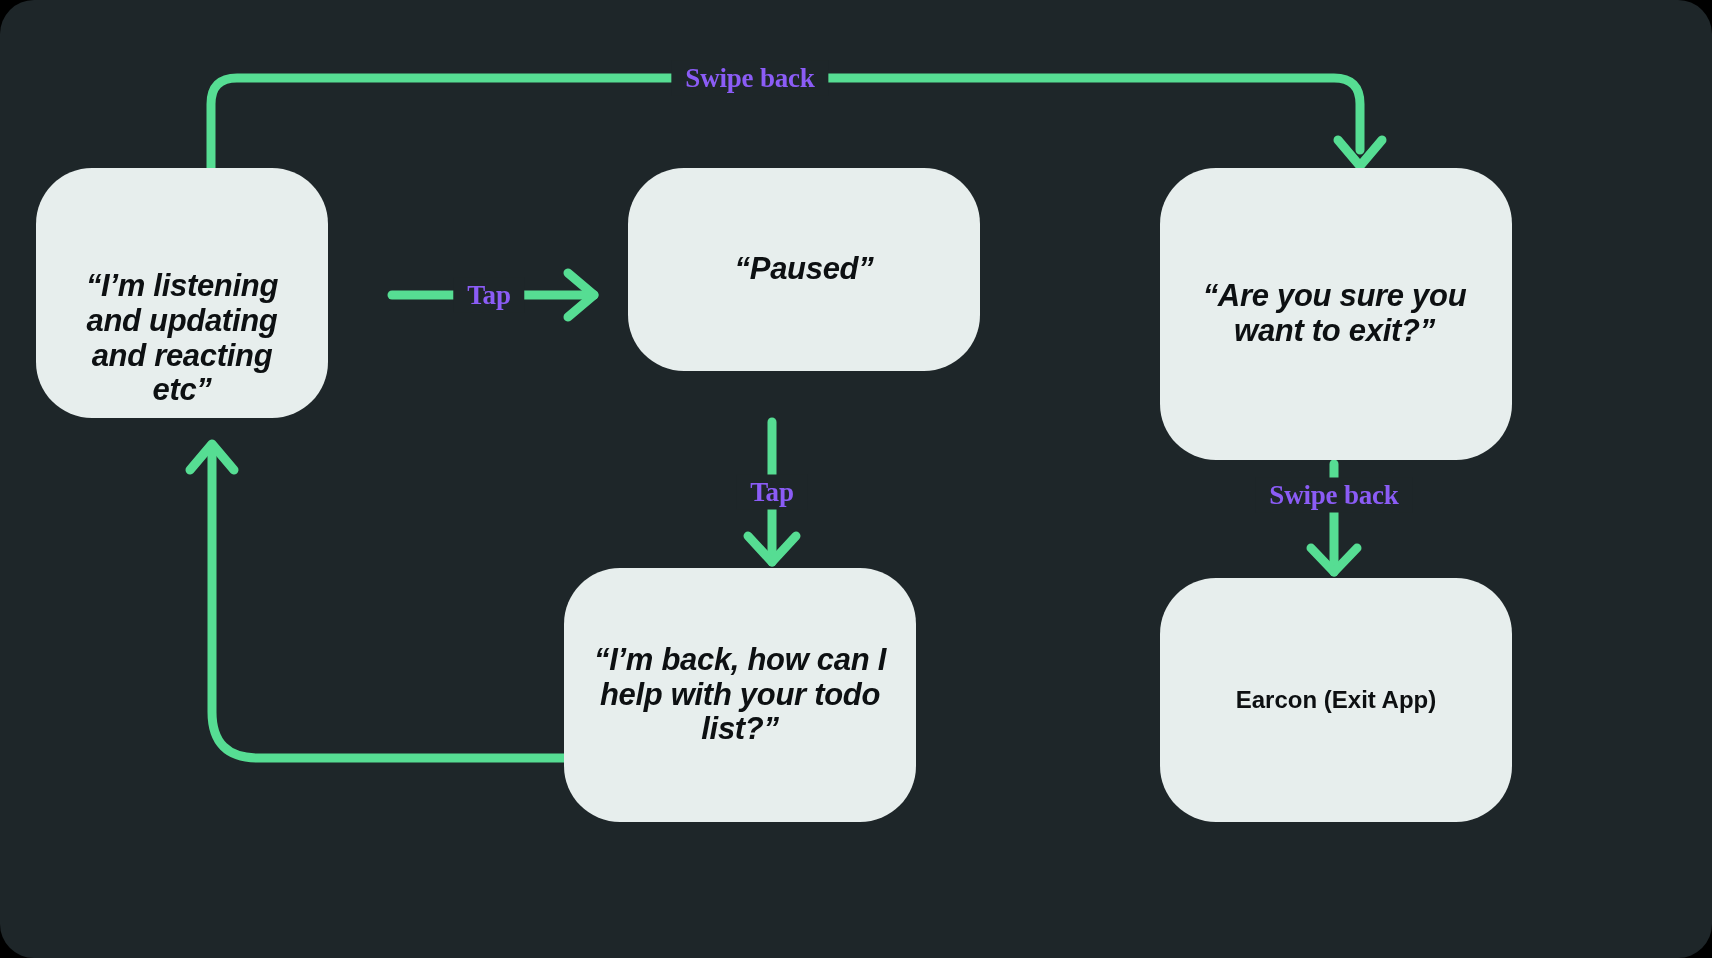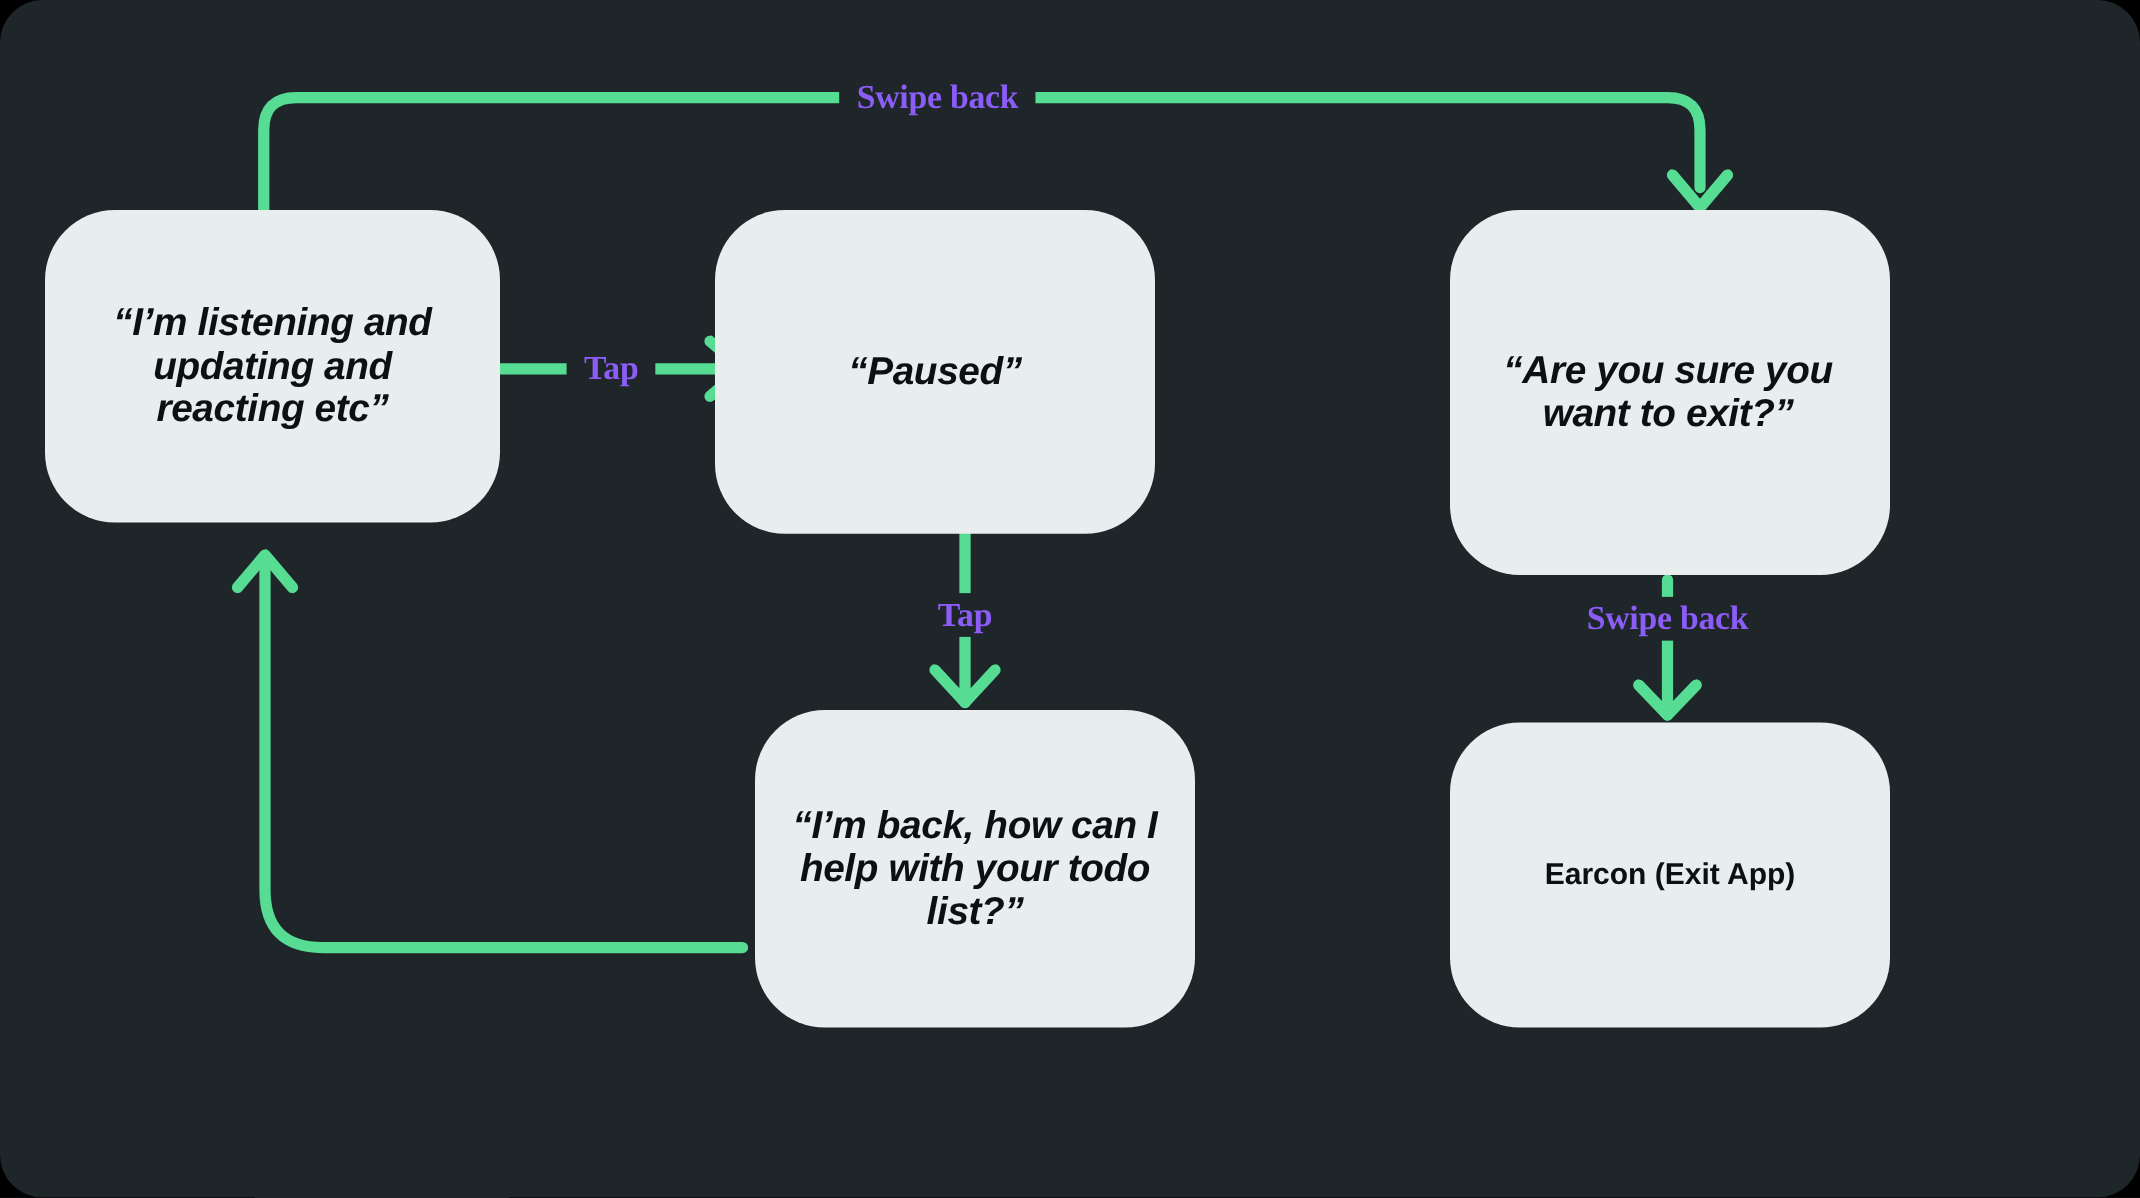--- a/index.html
+++ b/index.html
@@ -61,24 +61,24 @@
     font-size: 27px;
     letter-spacing: -0.2px;
     white-space: nowrap;
     background: #1e2629;
     padding: 2px 14px;
     z-index: 4;
     transform: translate(-50%, -50%);
   }
 
   
-  #node-listening { left: 36px;   top: 168px; width: 364px; height: 250px; }
-  #node-paused    { left: 572px;  top: 168px; width: 352px; height: 259px; }
+  #node-listening { left: 36px;   top: 168px; width: 292px; height: 250px; align-items: flex-end; }
+  #node-paused    { left: 628px;  top: 168px; width: 352px; height: 203px; }
   #node-exit      { left: 1160px; top: 168px; width: 352px; height: 292px; padding-left: 21px; }
-  #node-back      { left: 604px;  top: 568px; width: 352px; height: 254px; }
+  #node-back      { left: 564px;  top: 568px; width: 352px; height: 254px; }
   #node-earcon    { left: 1160px; top: 578px; width: 352px; height: 244px; }
 
   
   #label-swipe-top    { left: 750px;  top: 78px;  }
   #label-tap-right    { left: 489px;  top: 295px; }
   #label-tap-down     { left: 772px;  top: 492px; }
   #label-swipe-right  { left: 1334px; top: 495px; }
 </style>
 </head>
 <body>

